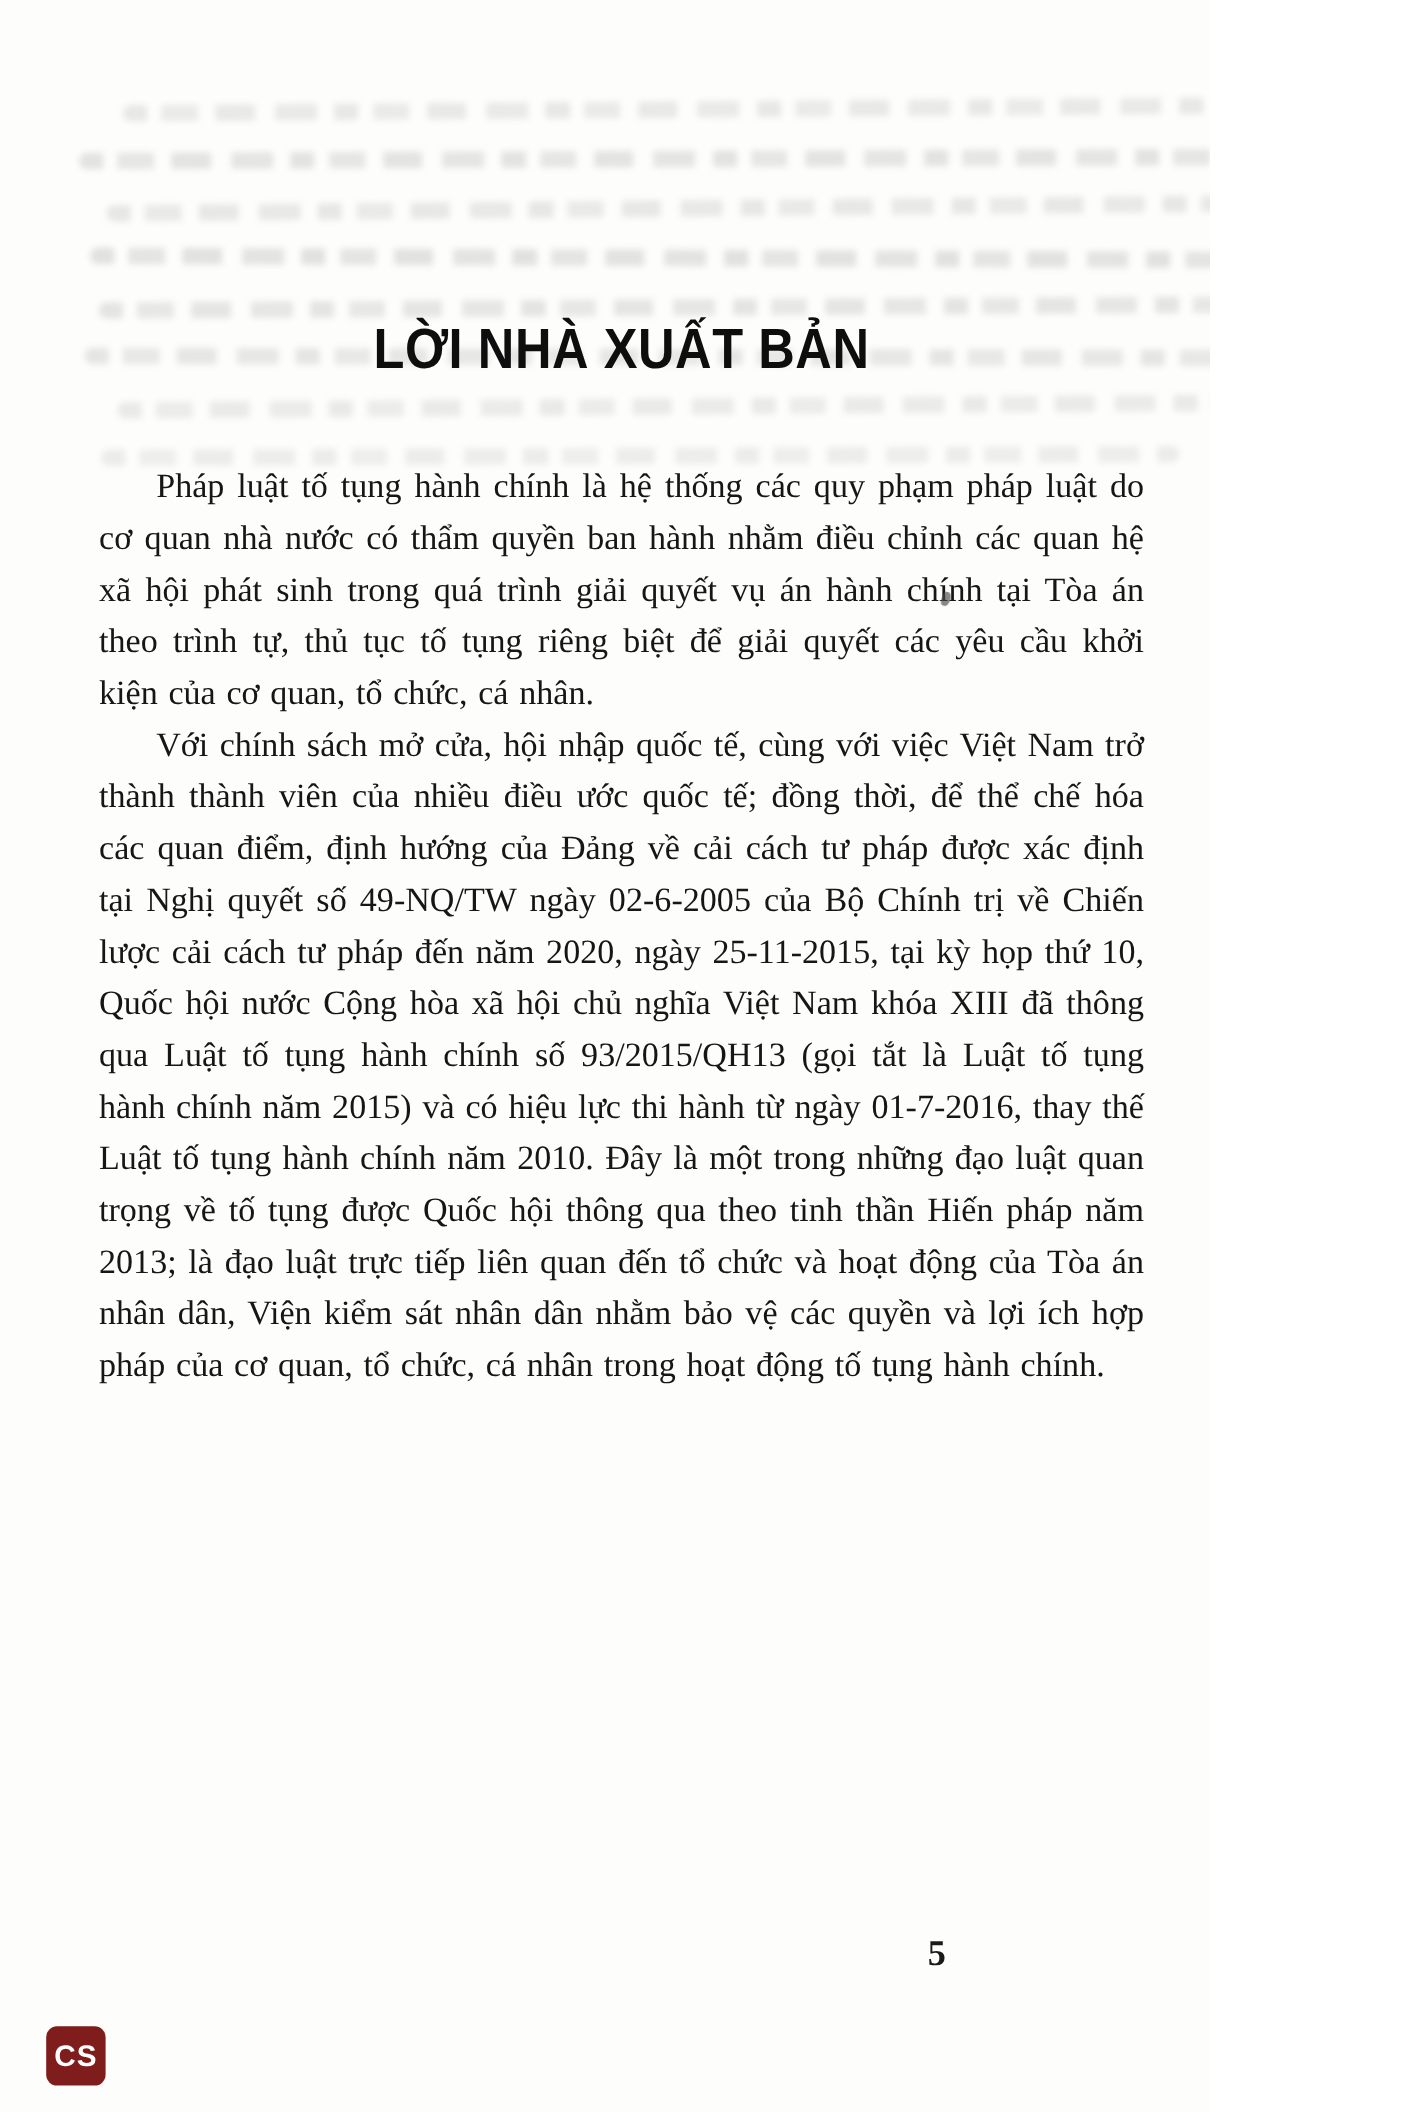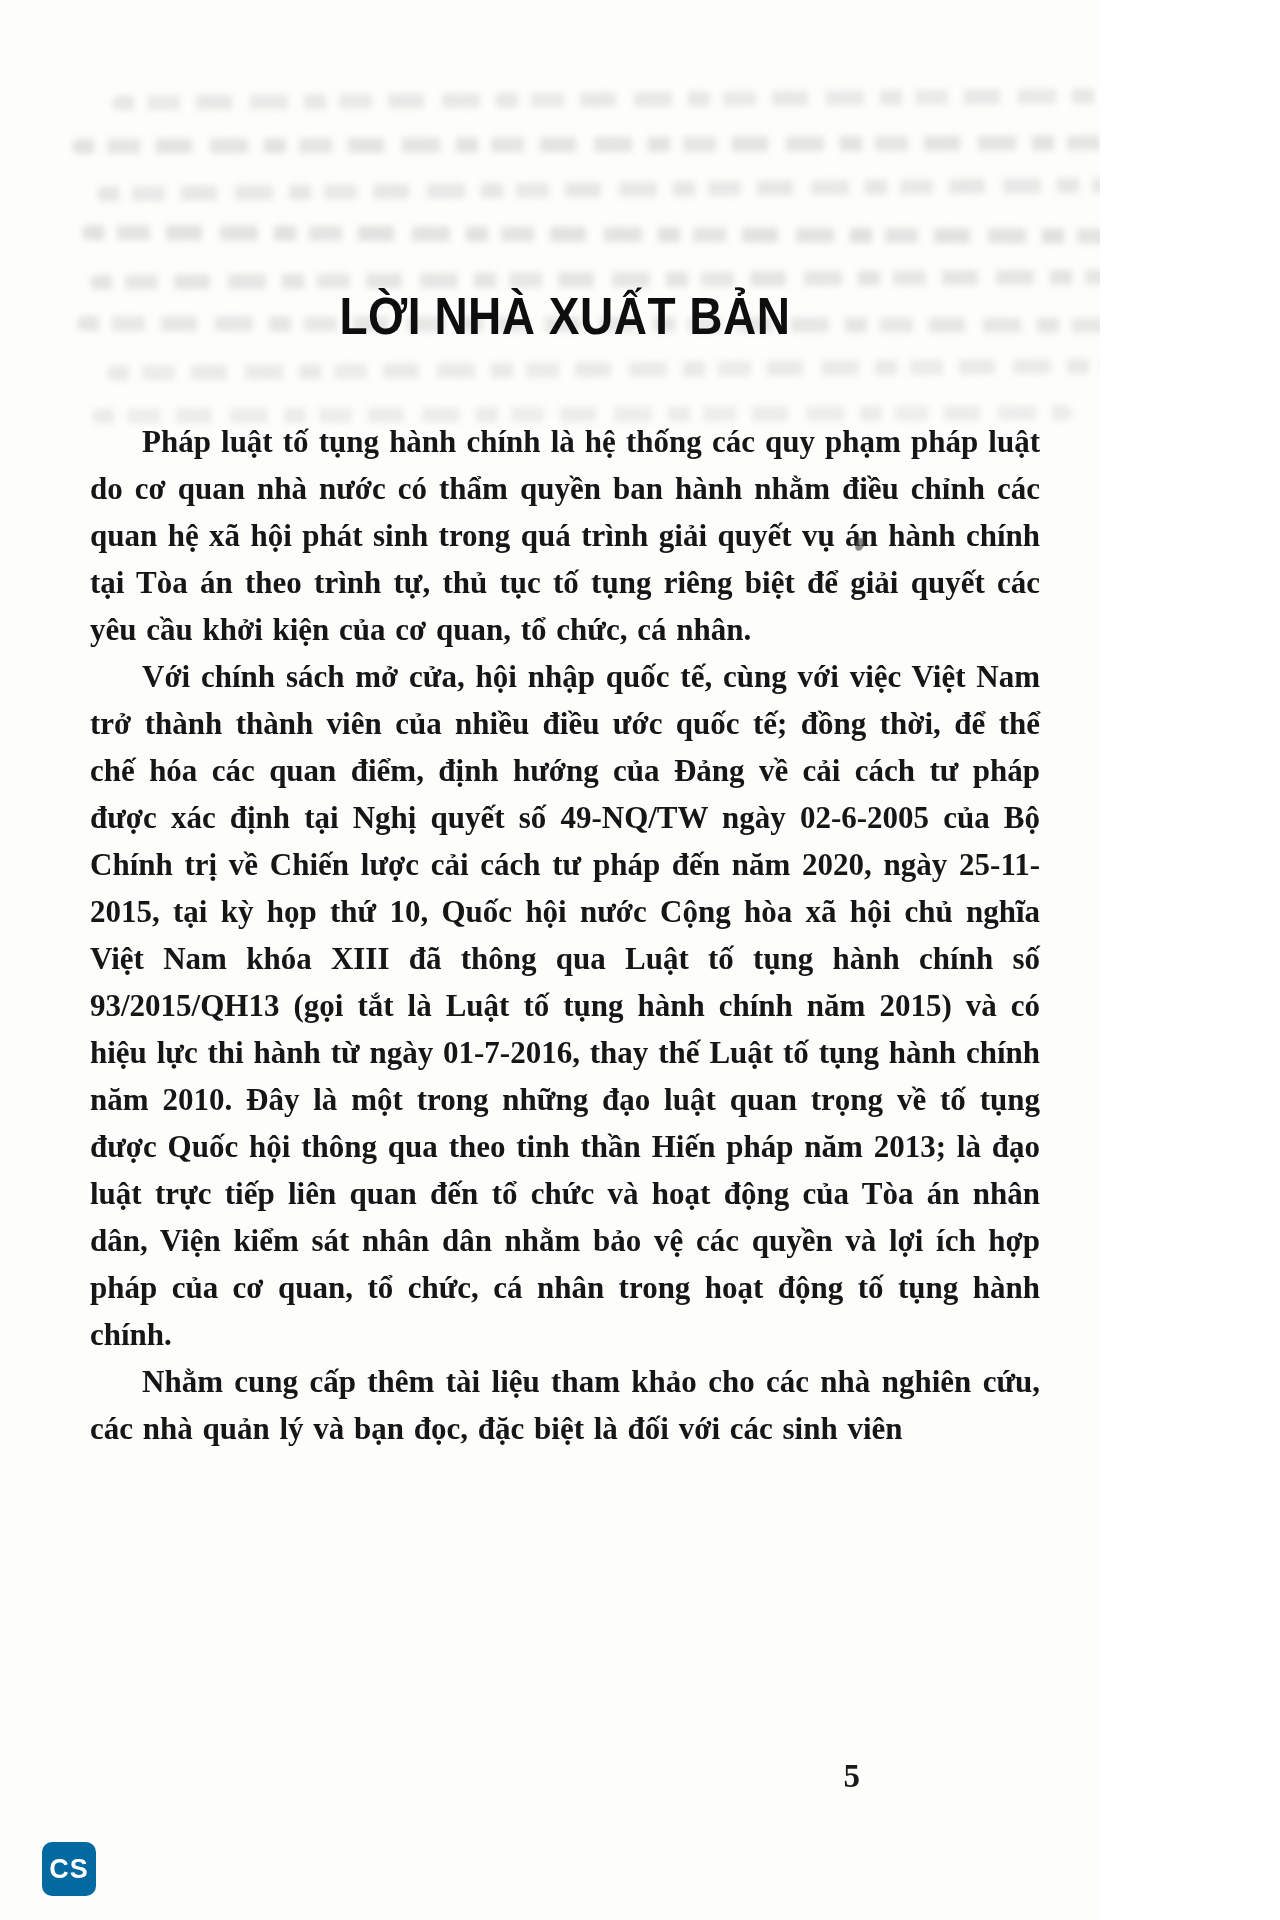--- a/index.html
+++ b/index.html
@@ -55,21 +55,20 @@
     transform-origin: top center;
   }
   .bodytext p {
     margin: 0;
     font-size: 31px;
     line-height: 47px;
     text-align: justify;
     text-indent: 52px;
     color: #161616;
     word-spacing: 2px;
-    font-weight: bold;
   }
 
   .page-number {
     position: absolute;
     top: 1758px;
     right: 240px;
     z-index: 2;
     font-size: 33px;
     font-weight: bold;
     color: #1a1a1a;
@@ -96,21 +95,21 @@
     left: 42px;
     top: 1842px;
     display: flex;
     align-items: center;
     gap: 20px;
     z-index: 3;
   }
   .cs-logo {
     width: 54px;
     height: 54px;
-    background: #0369a1;
+    background: #7f1d1d;
     border-radius: 10px;
     display: flex;
     align-items: center;
     justify-content: center;
     color: #ffffff;
     font-family: "Liberation Sans", sans-serif;
     font-weight: bold;
     font-size: 27px;
     letter-spacing: 1px;
   }
@@ -135,21 +134,20 @@
     <div class="bl" style="width:1020px; margin-left:35px; opacity:0.15; transform:rotate(-0.4deg);"></div>
     <div class="bl" style="width:980px; margin-left:20px; opacity:0.13; transform:rotate(-0.2deg);"></div>
   </div>
 
   <div class="content">
     <h1 class="title">LỜI NHÀ XUẤT BẢN</h1>
 
     <div class="bodytext">
       <p>Pháp luật tố tụng hành chính là hệ thống các quy phạm pháp luật do cơ quan nhà nước có thẩm quyền ban hành nhằm điều chỉnh các quan hệ xã hội phát sinh trong quá trình giải quyết vụ án hành chính tại Tòa án theo trình tự, thủ tục tố tụng riêng biệt để giải quyết các yêu cầu khởi kiện của cơ quan, tổ chức, cá nhân.</p>
       <p>Với chính sách mở cửa, hội nhập quốc tế, cùng với việc Việt Nam trở thành thành viên của nhiều điều ước quốc tế; đồng thời, để thể chế hóa các quan điểm, định hướng của Đảng về cải cách tư pháp được xác định tại Nghị quyết số 49-NQ/TW ngày 02-6-2005 của Bộ Chính trị về Chiến lược cải cách tư pháp đến năm 2020, ngày 25-11-2015, tại kỳ họp thứ 10, Quốc hội nước Cộng hòa xã hội chủ nghĩa Việt Nam khóa XIII đã thông qua Luật tố tụng hành chính số 93/2015/QH13 (gọi tắt là Luật tố tụng hành chính năm 2015) và có hiệu lực thi hành từ ngày 01-7-2016, thay thế Luật tố tụng hành chính năm 2010. Đây là một trong những đạo luật quan trọng về tố tụng được Quốc hội thông qua theo tinh thần Hiến pháp năm 2013; là đạo luật trực tiếp liên quan đến tổ chức và hoạt động của Tòa án nhân dân, Viện kiểm sát nhân dân nhằm bảo vệ các quyền và lợi ích hợp pháp của cơ quan, tổ chức, cá nhân trong hoạt động tố tụng hành chính.</p>
-      <p>Nhằm cung cấp thêm tài liệu tham khảo cho các nhà nghiên cứu, các nhà quản lý và bạn đọc, đặc biệt là đối với các sinh viên</p>
     </div>
   </div>
 
   <div class="artifact"></div>
 
   <div class="page-number">5</div>
 
   <div class="camscanner">
     <div class="cs-logo">CS</div>
   </div>

